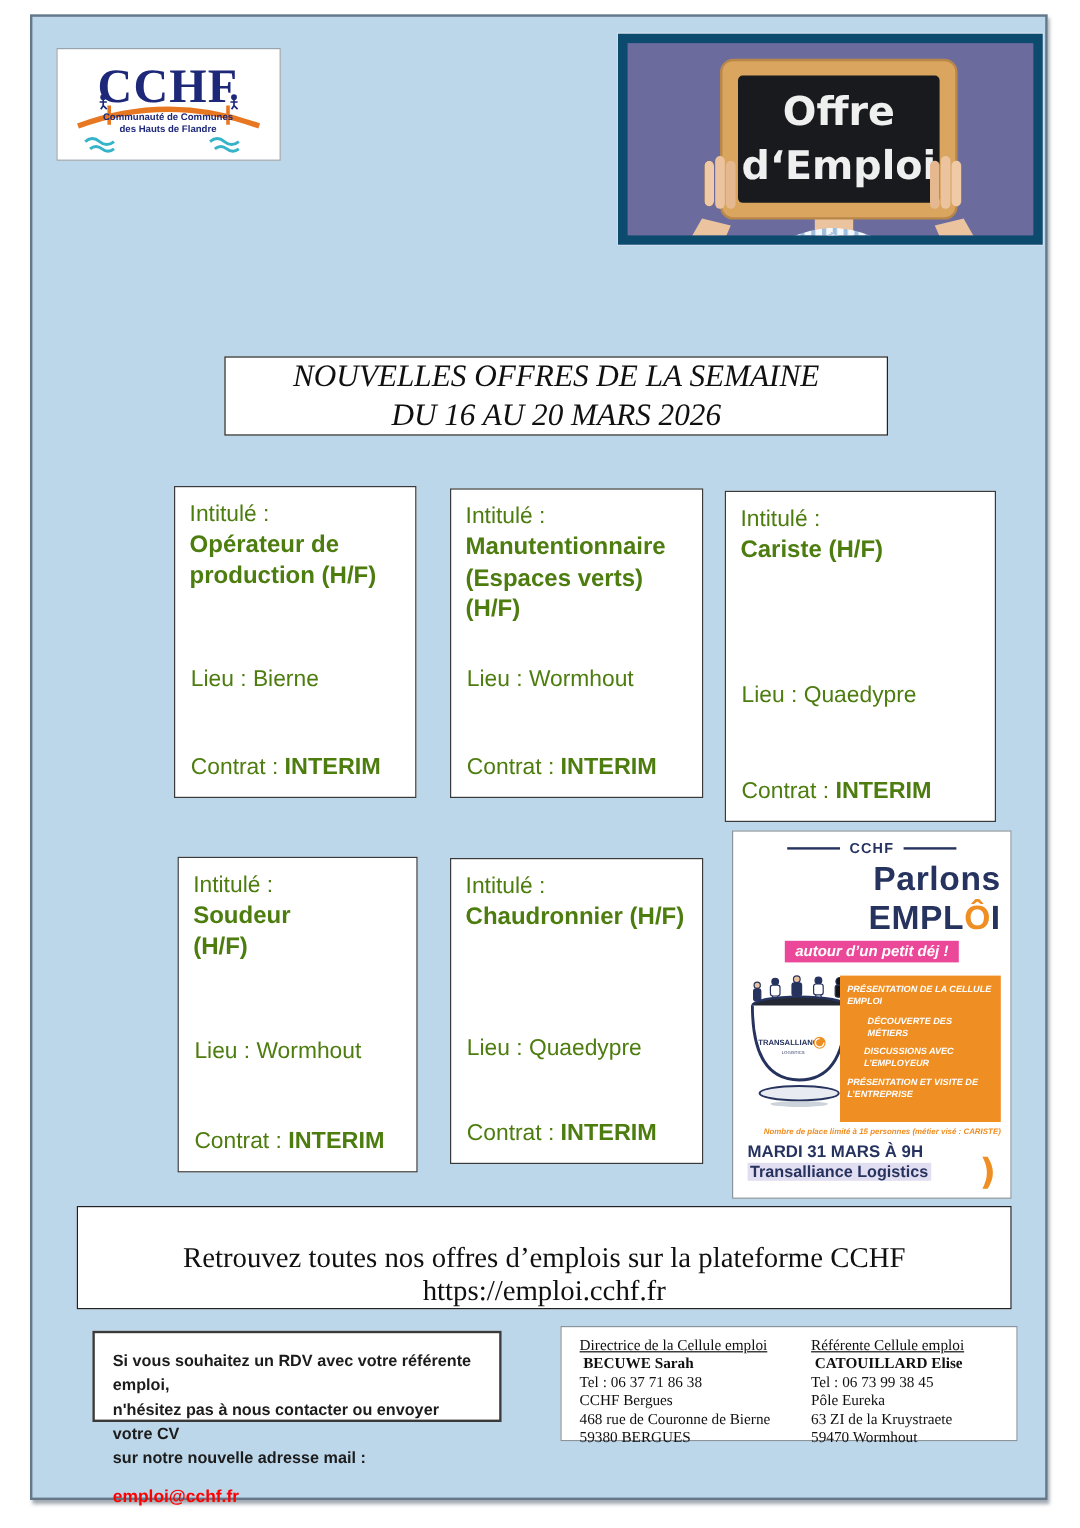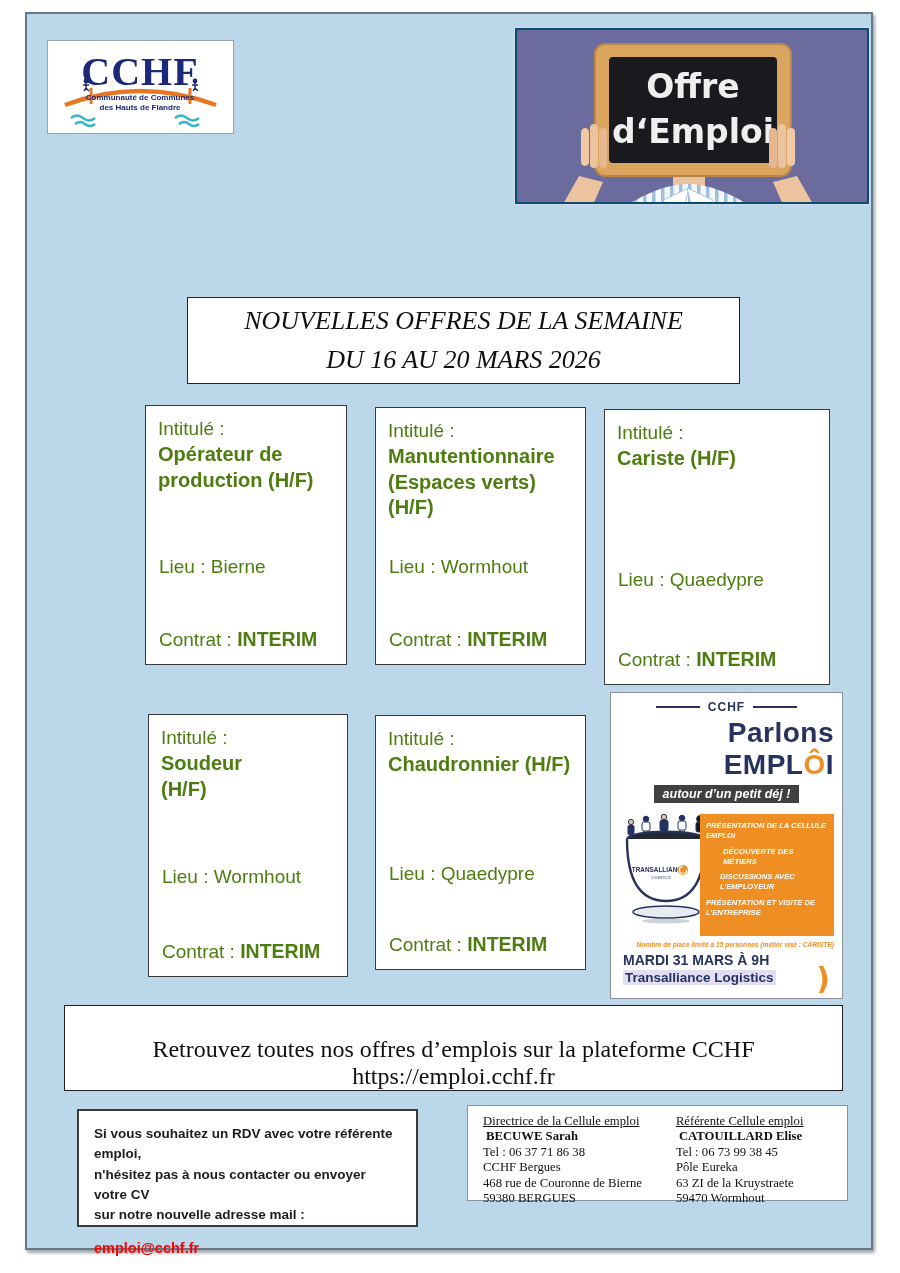--- a/index.html
+++ b/index.html
@@ -13,25 +13,25 @@
     box-shadow:2px 3px 3px rgba(80,95,110,.55);
   }
   .box{position:absolute;background:#fff;box-sizing:border-box}
   .pre{white-space:pre-line}
 
   
   .logo-box{left:20px;top:26px;width:187px;height:94px;border:1px solid #98a4ad;
     display:flex;align-items:center;justify-content:center}
 
   
-  .photo{left:488px;top:14px;width:354px;height:176px;border:2px solid #0c4a6e;
+  .photo{left:488px;top:14px;width:354px;height:176px;border:8px solid #0c4a6e;
     outline:1px solid #cfdeec;background:#6b6b9e;overflow:hidden}
 
   
-  .title-box{left:160px;top:283px;width:553px;height:87px;border:1px solid #222;
+  .title-box{left:160px;top:283px;width:553px;height:66px;border:1px solid #222;
     display:flex;flex-direction:column;justify-content:space-evenly;align-items:center;
     font-family:"Liberation Serif",serif;font-style:italic;font-size:26px;color:#101010}
 
   
   .job{border:1px solid #3a3a3a;padding:10px 12px;font-size:19px;color:#4d7c0f}
   .job .lbl{margin-top:2px}
   .job .ttl{font-size:20px;font-weight:bold;line-height:1.28;white-space:pre-line;margin-top:2px}
   .job .lieu{position:absolute;left:13px;top:58%;font-size:19px}
   .job .contrat{position:absolute;left:13px;bottom:13px;font-size:19px}
   .job .contrat b{font-size:19.5px}
@@ -43,21 +43,21 @@
 
   
   .flyer{left:583px;top:678px;width:233px;height:307px;border:1px solid #8a949c;
     padding:7px 8px;color:#27335f;overflow:hidden}
   .f-brand{display:flex;align-items:center;justify-content:center;gap:8px;
     color:#27335f;font-weight:bold;font-size:12px;letter-spacing:1px}
   .f-brand .line{width:44px;height:2px;background:#27335f}
   .f-title{text-align:right;color:#27335f;font-weight:800;font-size:28px;margin-top:3px;letter-spacing:.5px}
   .f-title .o{color:#ef8e23}
   .f-sub{text-align:center;margin-top:3px}
-  .f-sub span{background:#404040;color:#fff;font-style:italic;font-weight:bold;
+  .f-sub span{background:#ec4899;color:#fff;font-style:italic;font-weight:bold;
     font-size:12.5px;padding:2px 9px;display:inline-block}
   .f-mid{position:relative;height:131px;margin-top:6px}
   .f-agenda{position:absolute;right:0;top:5px;width:122px;background:#ef8e23;color:#fff;
     padding:7px 6px;font-size:7.6px;font-weight:bold;font-style:italic;line-height:1.3}
   .f-agenda div{margin-bottom:6px}
   .f-agenda .a1{margin-left:17px}
   .f-agenda .a2{margin-left:14px}
   .f-agenda .a3{margin-bottom:11px}
   .f-note{color:#ef8e23;font-size:6.6px;font-style:italic;font-weight:bold;text-align:right;margin-top:1px}
   .f-event{position:relative;margin-top:4px;padding-left:4px}
@@ -72,21 +72,21 @@
   .f-insc{color:#ef8e23;font-size:6.4px;font-style:italic;font-weight:bold;
     white-space:pre-line;line-height:1.4;margin-top:2px;width:120px}
 
   
   .platform-box{left:37px;top:991px;width:779px;height:86px;border:1px solid #222;
     display:flex;flex-direction:column;justify-content:flex-end;align-items:center;
     font-family:"Liberation Serif",serif;font-size:24px;color:#101010}
   .platform-box a{color:#101010;text-decoration:none}
 
   
-  .note-box{left:50px;top:1095px;width:341px;height:118px;border:2px solid #3a3a3a;
+  .note-box{left:50px;top:1095px;width:341px;height:76px;border:2px solid #3a3a3a;
     padding:13px 15px;font-size:13.5px;font-weight:bold;color:#1c1c1c;line-height:1.5}
   .note-box .email{color:#ff0000;margin-top:13px;font-size:14.5px;text-decoration:none;display:inline-block}
 
   
   .contacts-box{left:440px;top:1091px;width:381px;height:96px;border:1px solid #8a949c;
     padding:8px 15px;font-family:"Liberation Serif",serif;font-size:12.7px;color:#101010;
     display:flex;gap:34px;line-height:1.22}
   .contact .role{text-decoration:underline}
   .contact .cname{font-weight:bold;padding-left:3px}
 </style>

